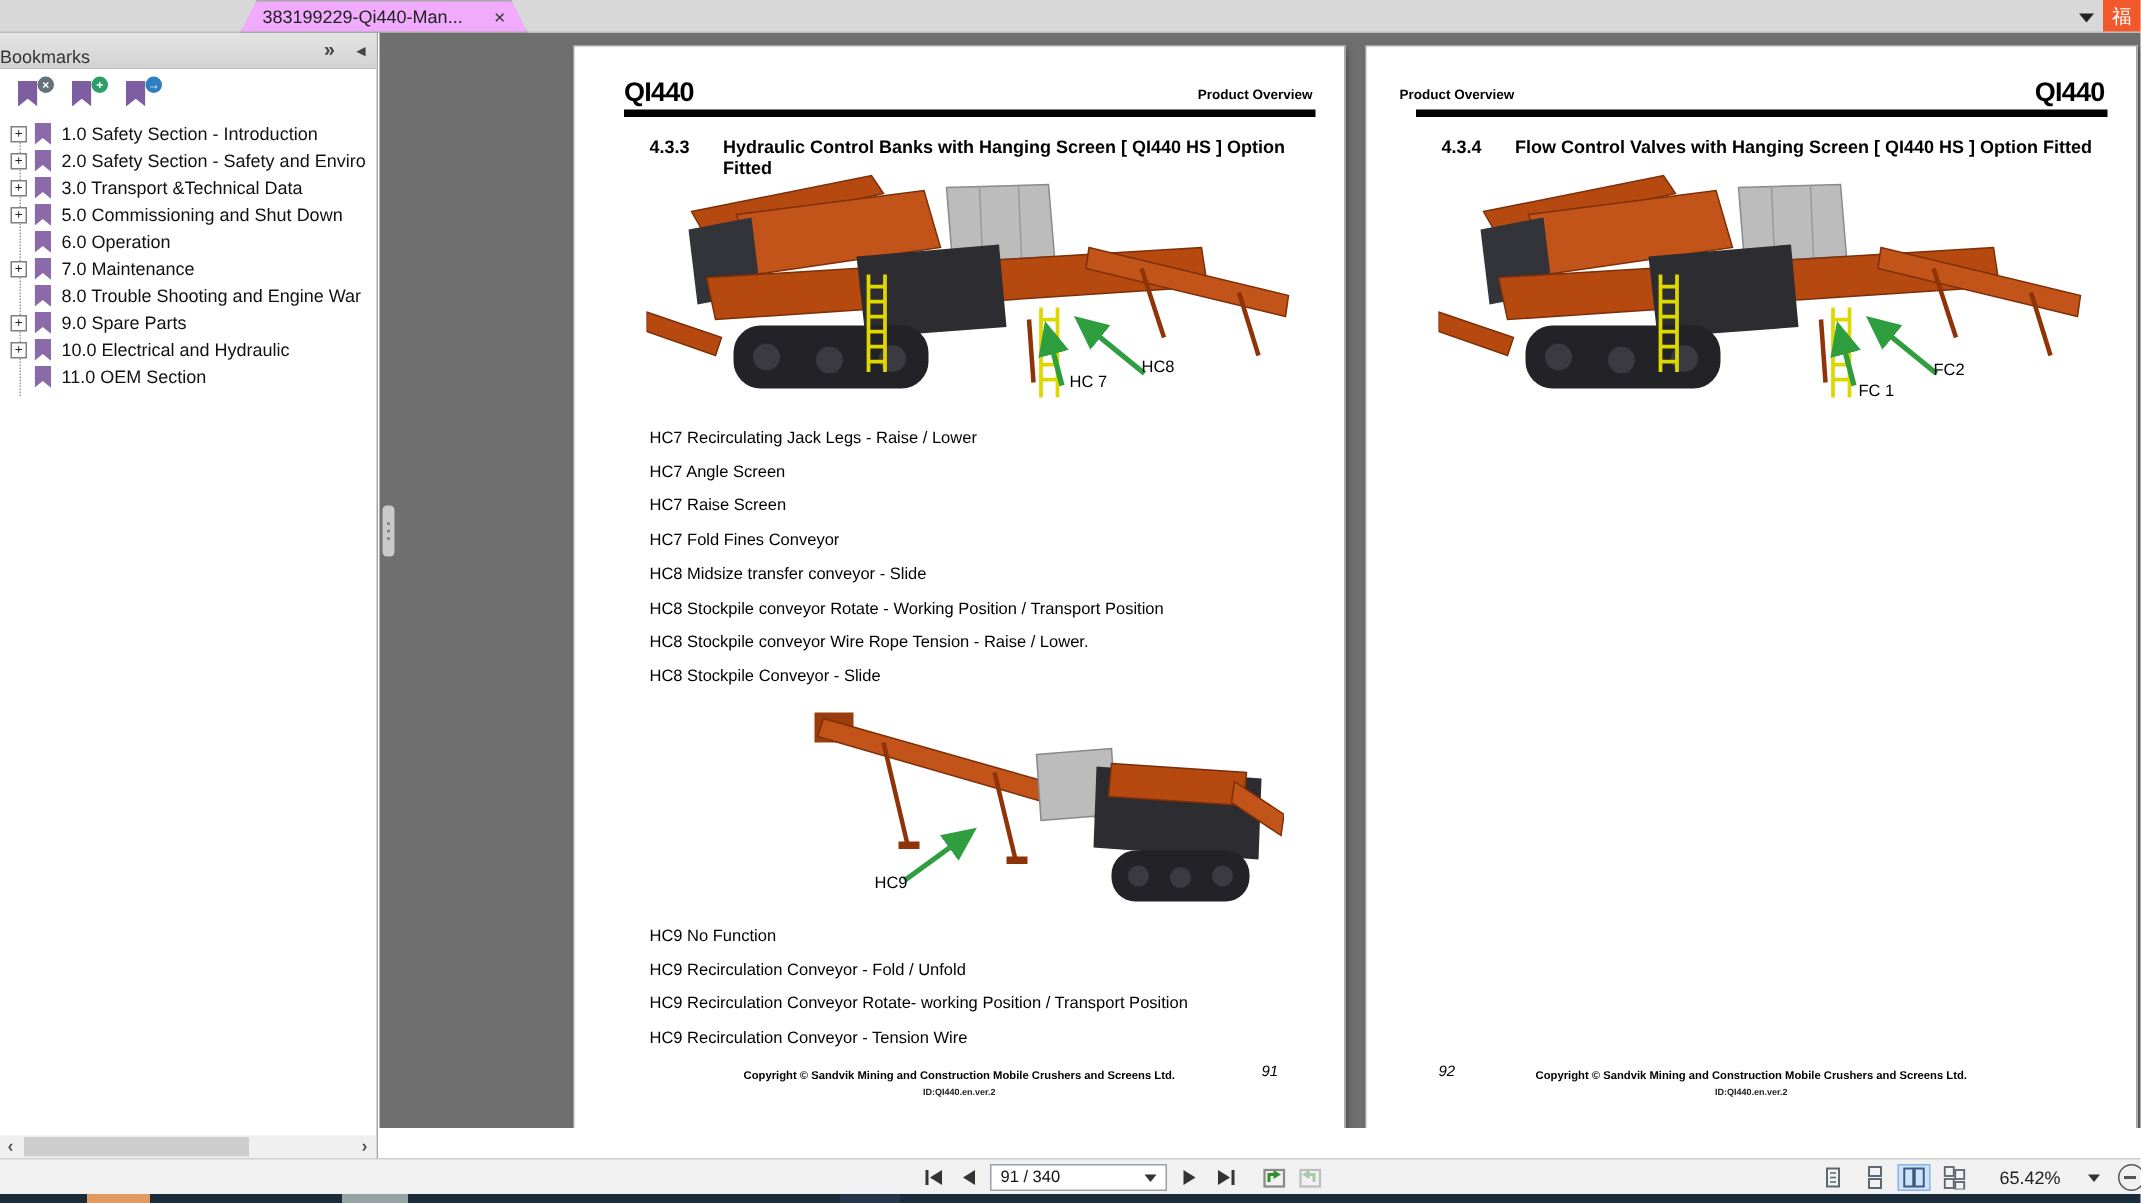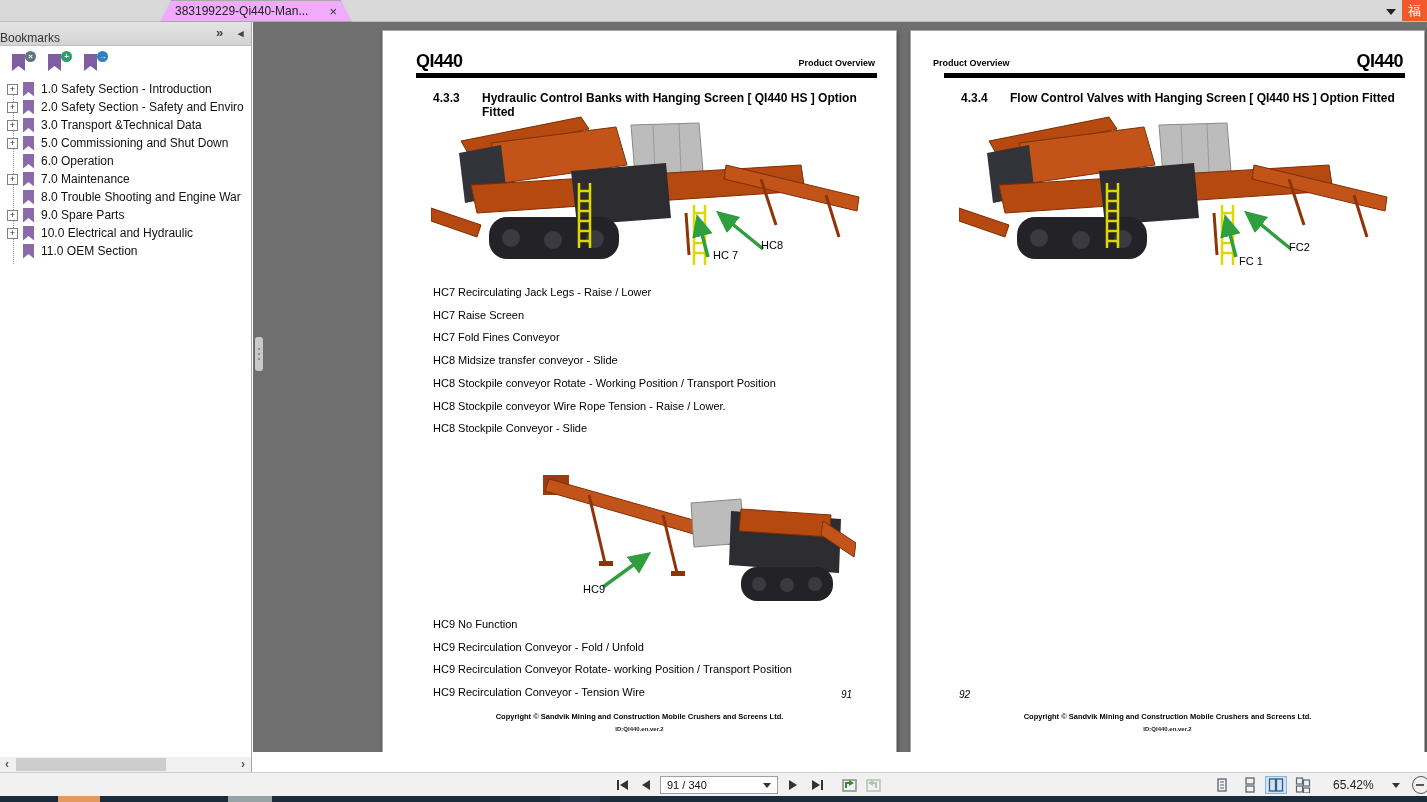--- a/index.html
+++ b/index.html
@@ -91,21 +91,21 @@
 
   .figure { position:absolute; }
   #fig-left-1, #fig-right-1 { left:48px; top:82px; width:430px; height:160px; }
   #fig-left-2 { left:158px; top:420px; width:315px; height:160px; }
   .fig-label { position:absolute; font-size:11px; color:#000; white-space:nowrap; }
 
   .pg-copyright { position:absolute; left:0; top:681px; width:100%; text-align:center;
     font-size:7.5px; font-weight:bold; color:#000; }
   .pg-id { position:absolute; left:0; top:695px; width:100%; text-align:center;
     font-size:6px; font-weight:bold; color:#222; }
-  .pg-num { position:absolute; top:658px; font-size:10px; font-style:italic; color:#000; }
+  .pg-num { position:absolute; top:678px; font-size:10px; font-style:italic; color:#000; }
   .pg-num-right { left:458px; } .pg-num-left { left:48px; }
 
   
   #statusbar { position:absolute; left:0; top:772px; width:1427px; height:24px;
     background:#f1f1f1; border-top:1px solid #cfcfcf; }
   .sb-btn { position:absolute; top:3px; height:18px; display:flex; align-items:center;
     justify-content:center; gap:1px; }
   .tri-l { width:0; height:0; border-top:5px solid transparent;
     border-bottom:5px solid transparent; border-right:8px solid #333; }
   .tri-r { width:0; height:0; border-top:5px solid transparent;
@@ -322,20 +322,21 @@
     <div class="figure" id="fig-left-1">
       <svg width="430" height="160">
           <use href="#machineA"></use>
         </svg>
       <span class="fig-label" style="left:282px; top:136px">HC 7</span>
       <span class="fig-label" style="left:330px; top:126px">HC8</span>
     </div>
 
     <div class="pg-lines" style="top:250px">
       <p>HC7 Recirculating Jack Legs - Raise / Lower</p>
+      <p>HC7 Angle Screen</p>
       <p>HC7 Raise Screen</p>
       <p>HC7 Fold Fines Conveyor</p>
       <p>HC8 Midsize transfer conveyor - Slide</p>
       <p>HC8 Stockpile conveyor Rotate - Working Position / Transport Position</p>
       <p>HC8 Stockpile conveyor Wire Rope Tension - Raise / Lower.</p>
       <p>HC8 Stockpile Conveyor - Slide</p>
     </div>
 
     <div class="figure" id="fig-left-2">
       <svg width="315" height="160">

